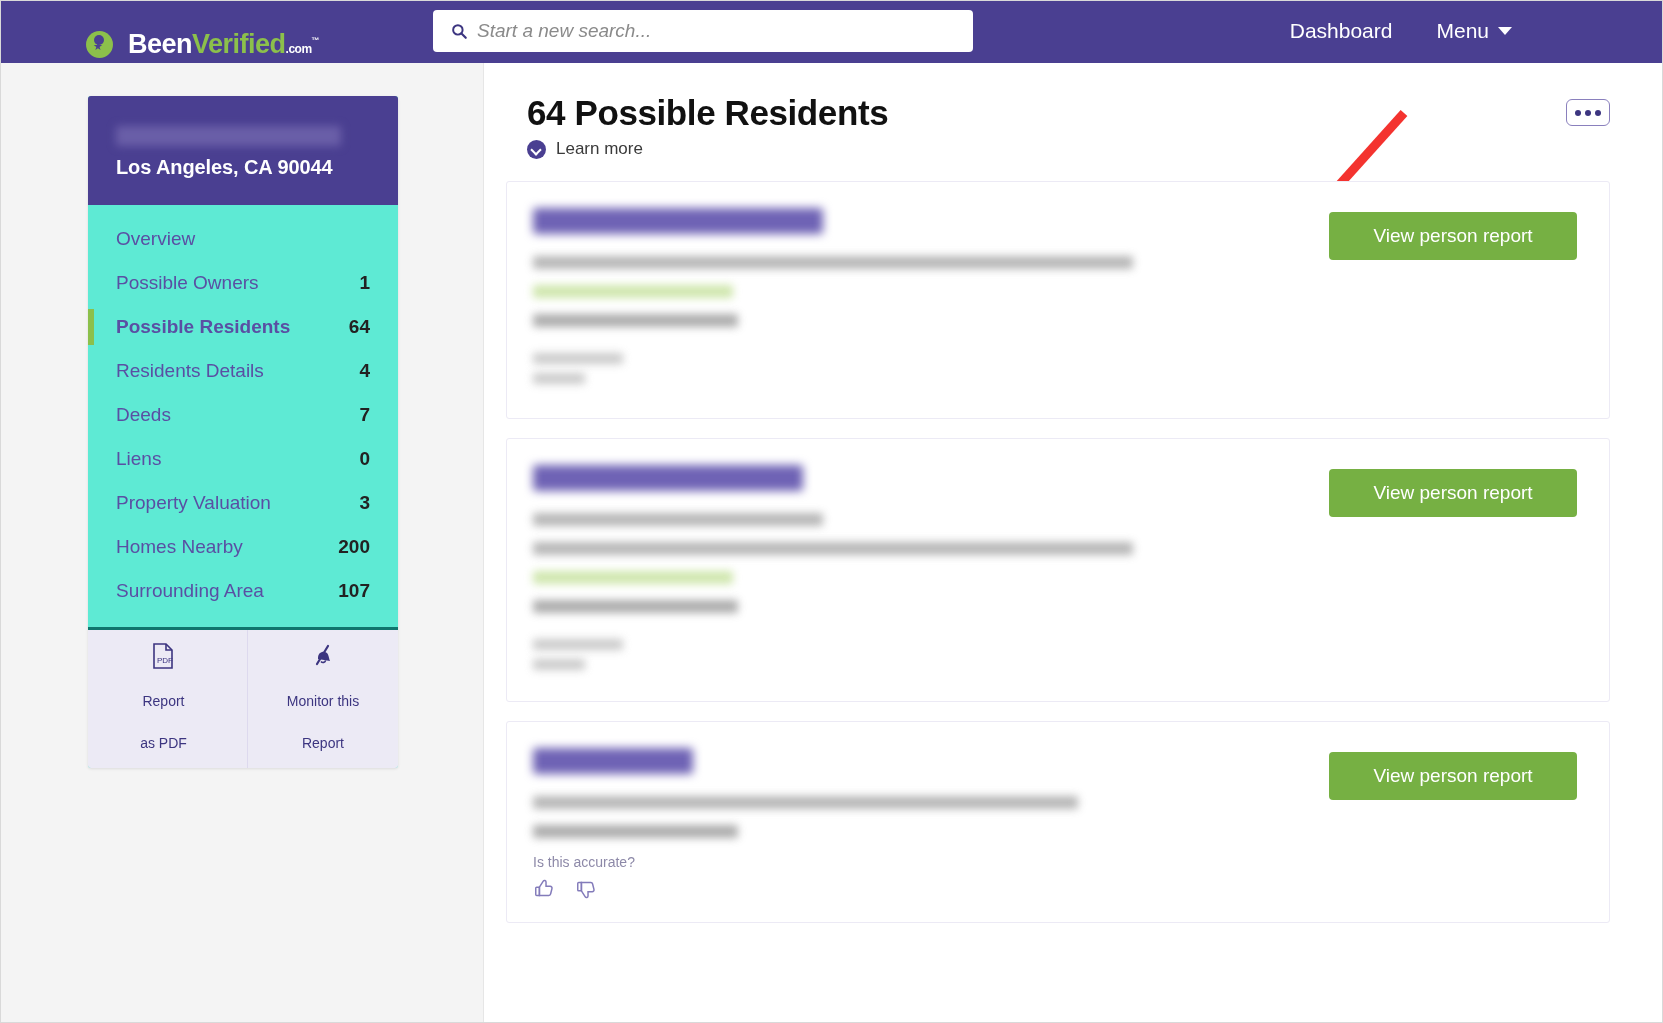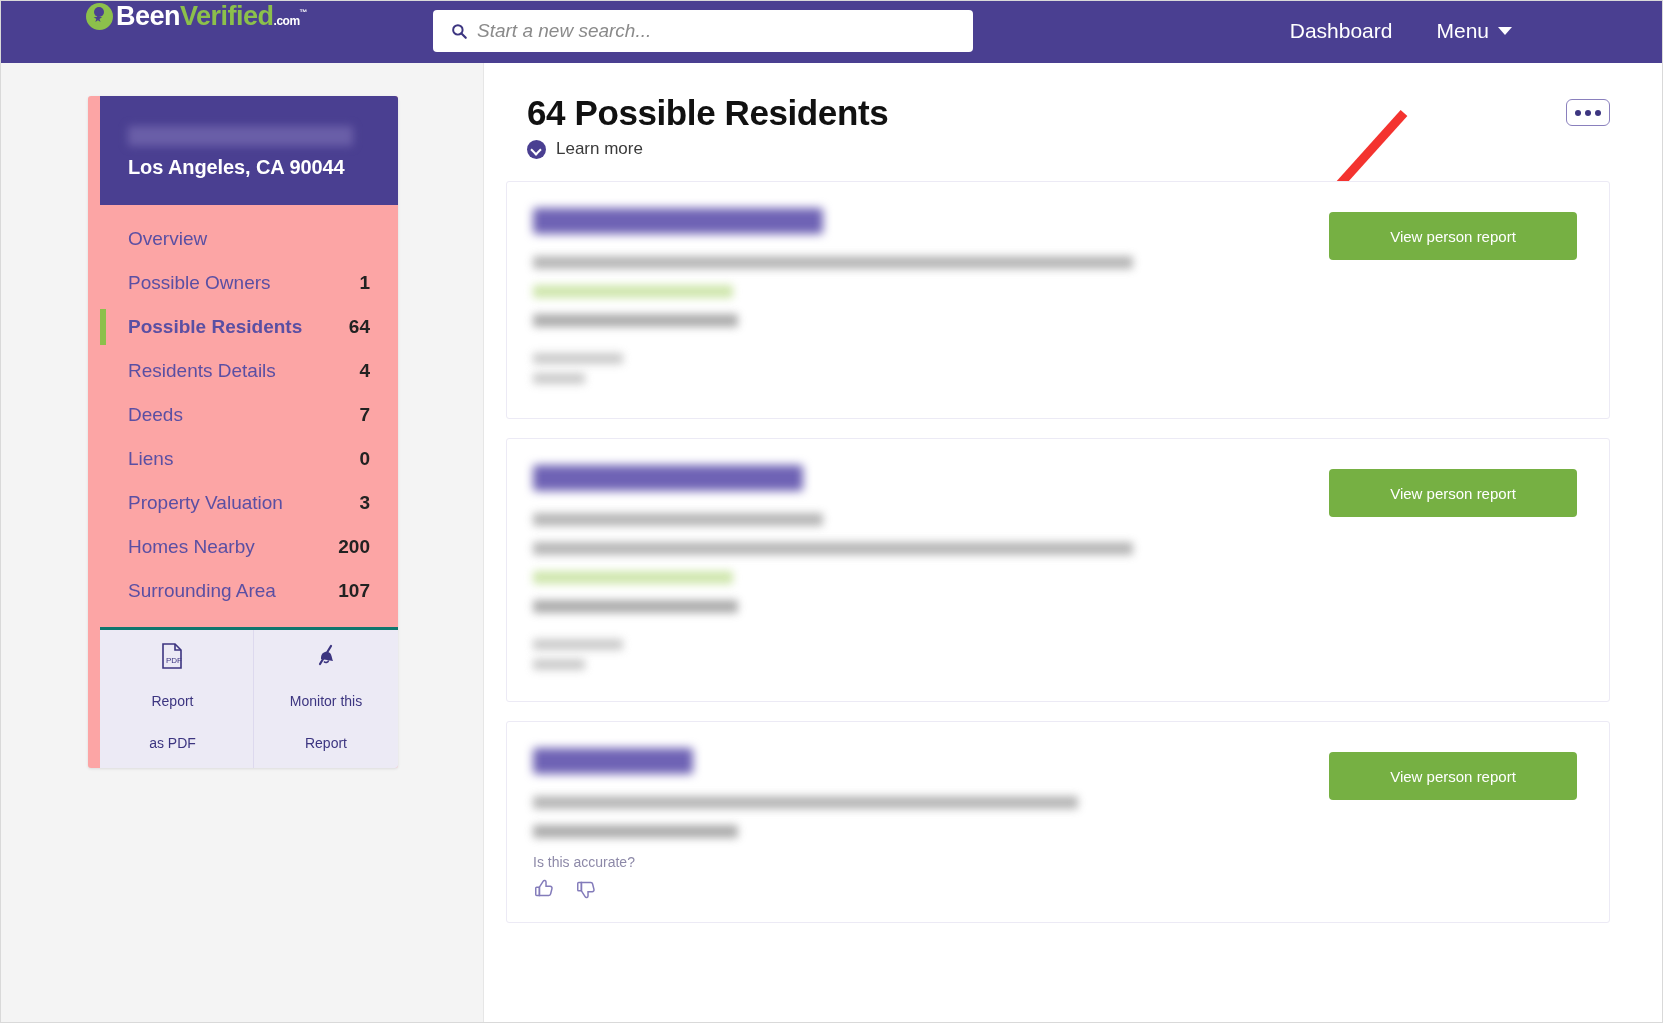--- a/index.html
+++ b/index.html
@@ -18,24 +18,25 @@
   }
 
   
   .topnav {
     position: absolute; left: 0; top: 0;
     width: 1661px; height: 62px;
     background: #4a3f91;
     display: flex; align-items: center;
   }
   .logo {
-    position: absolute; left: 85px; top: 0;
+    position: absolute; left: 85px; top: 28px;
     display: flex; align-items: center;
     height: 30px;
     cursor: pointer;
+    gap: 12px;
   }
   .logo-mark {
     width: 27px; height: 27px; border-radius: 50%;
     background: #8cc04b; position: relative;
     margin-right: 3px;
     display: inline-block;
   }
   .logo-mark::before {
     content: ""; position: absolute;
     left: 8px; top: 4px; width: 10px; height: 10px;
@@ -89,25 +90,24 @@
   .page {
     position: absolute; left: 0; top: 62px;
     width: 1661px; height: 959px;
     background: #f4f4f4;
   }
 
   
   .sidebar {
     position: absolute; left: 87px; top: 33px;
     width: 310px;
-    background: #fca5a5;
+    background: #5eead4;
     border-radius: 3px;
     box-shadow: 0 1px 3px rgba(0,0,0,0.10);
     overflow: hidden;
-    padding-left: 12px;
   }
   .sidebar-header {
     background: #4a3f91;
     padding: 30px 28px 26px 28px;
   }
   .redacted {
     background: #6a5fa8;
     filter: blur(4px);
     border-radius: 2px;
     height: 20px; width: 225px;
@@ -228,21 +228,21 @@
   .blur-line.green { background: #a8d26a; opacity: .55; }
   .blur-line.gray { background: #8d8d8d; }
   .blur-foot {
     height: 11px; background: #bdbdbd; filter: blur(4px);
     border-radius: 2px; margin-bottom: 9px; opacity: .8;
   }
   .btn-green {
     background: #76b043; color: #ffffff;
     border: 0; border-radius: 4px;
     font-family: "Liberation Sans", sans-serif;
-    font-size: 15px;
+    font-size: 19px;
     width: 248px; height: 48px;
     cursor: pointer; flex: 0 0 auto;
     margin-top: 4px; margin-right: 6px;
   }
   .accurate-block { margin-top: 10px; }
   .accurate-label { font-size: 14px; color: #8d89a8; margin-bottom: 8px; }
   .thumbs { display: flex; gap: 20px; }
   .thumb { cursor: pointer; opacity: .75; }
 </style>
 </head>

